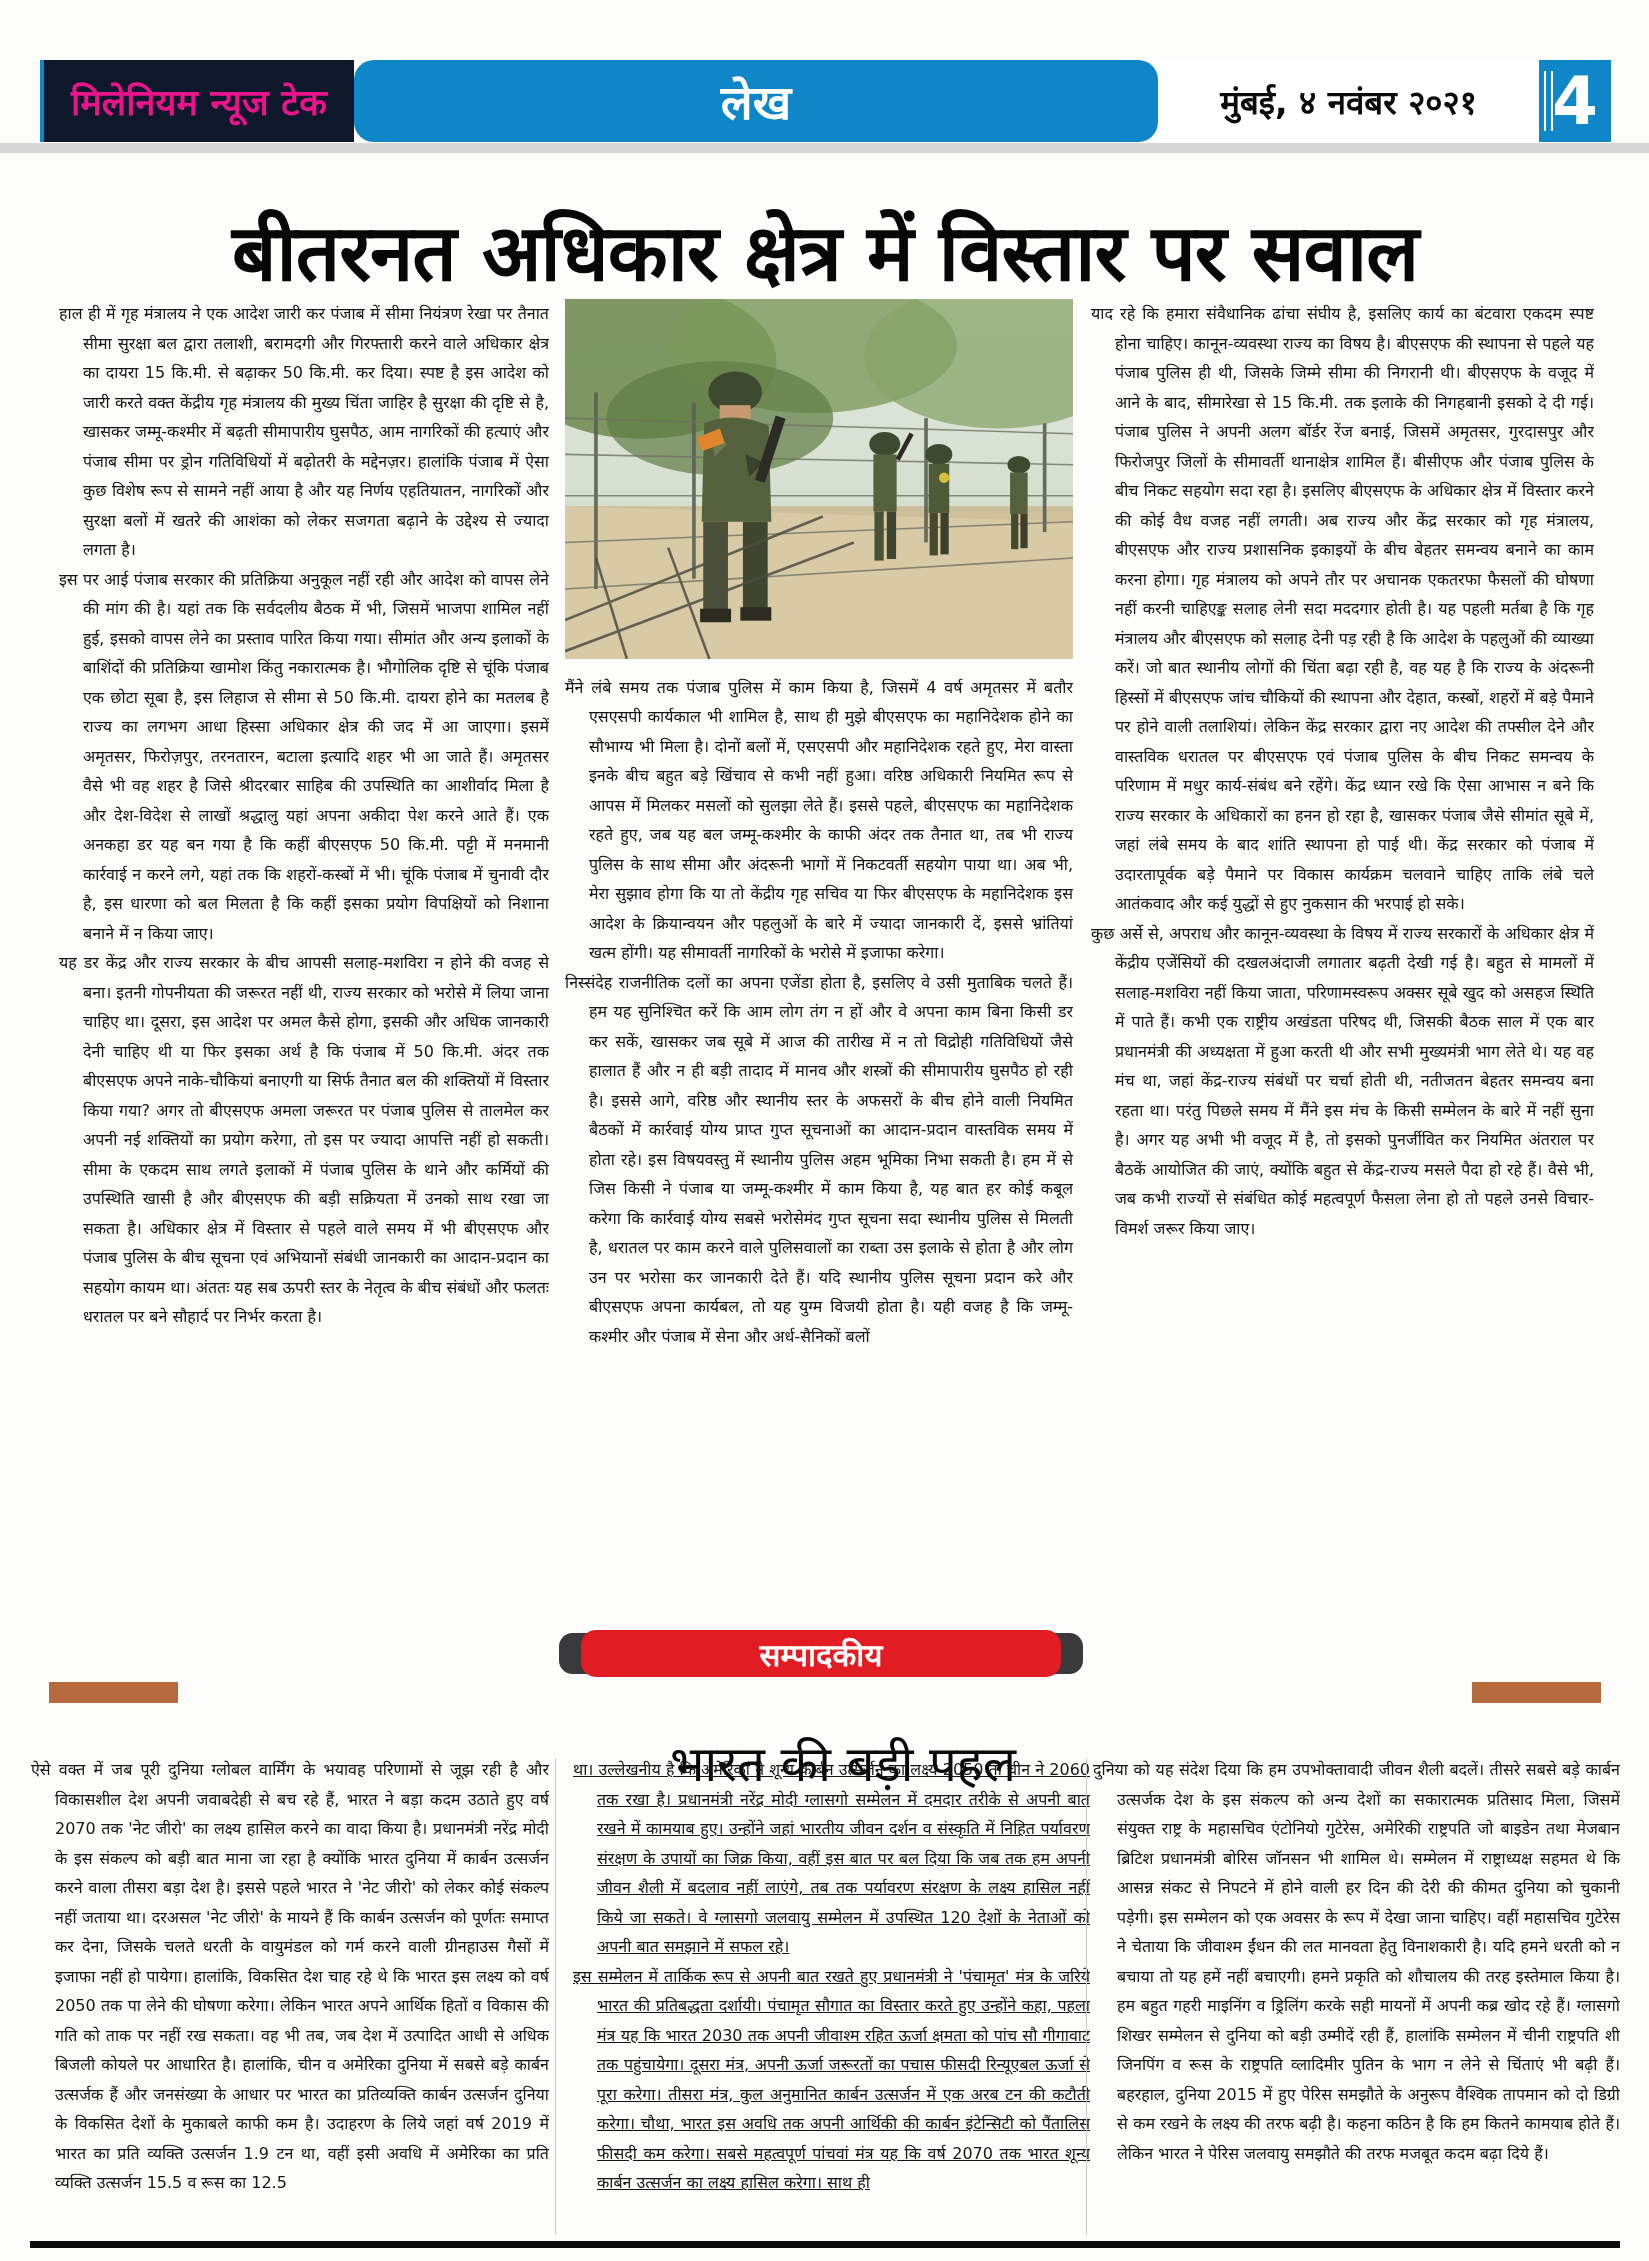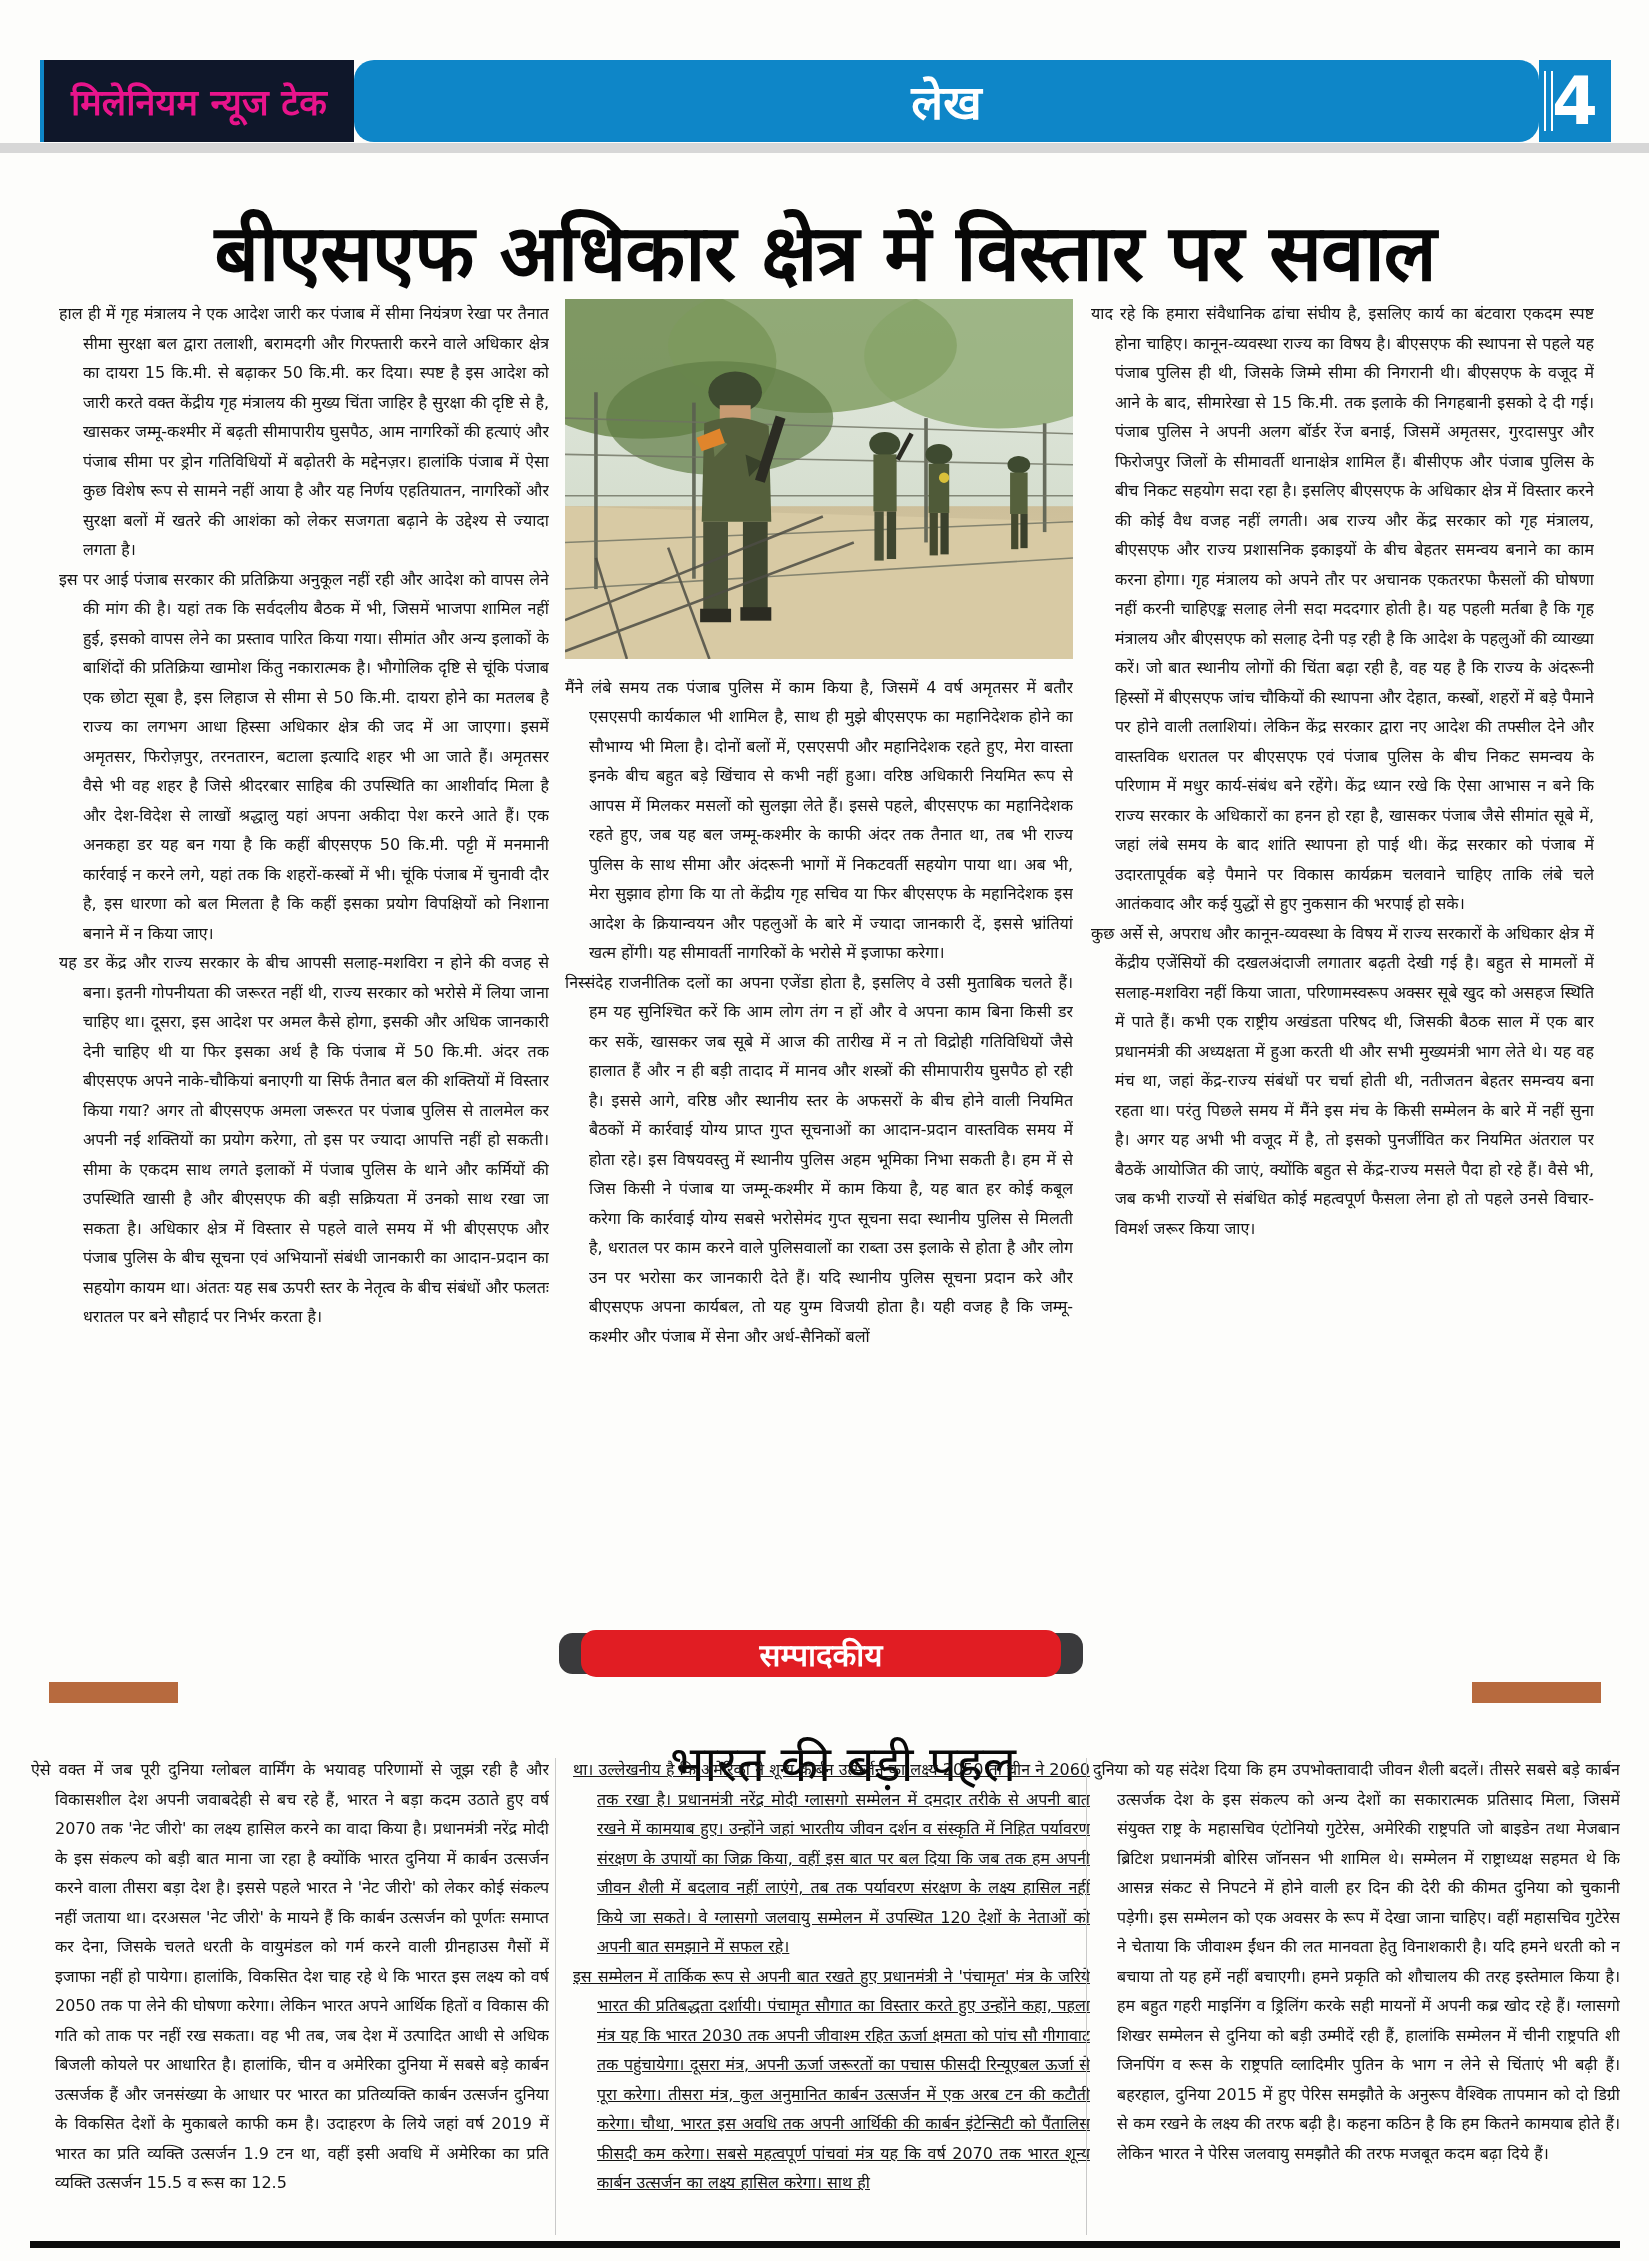--- a/index.html
+++ b/index.html
@@ -49,25 +49,26 @@
   .bottom-rule{position:absolute;left:30px;right:30px;top:2241px;height:7.2px;background:#0d0d0d;}
 </style>
 </head>
 <body>
 
 <div>
 
   <div class="header">
     <div class="masthead">मिलेनियम न्यूज टेक</div>
     <div class="section-bar">लेख</div>
+    <div class="date-box">मुंबई, ४ नवंबर २०२१</div>
     <div class="pageno">4</div>
   </div>
   <div class="header-shadow"></div>
 
-  <h1 class="headline">बीएसएफ अधिकार क्षेत्र में विस्तार पर सवाल</h1>
+  <h1 class="headline">बीतरनत अधिकार क्षेत्र में विस्तार पर सवाल</h1>
 
   <div class="col" id="col1">
     <p>हाल ही में गृह मंत्रालय ने एक आदेश जारी कर पंजाब में सीमा नियंत्रण रेखा पर तैनात सीमा सुरक्षा बल द्वारा तलाशी, बरामदगी और गिरफ्तारी करने वाले अधिकार क्षेत्र का दायरा 15 कि.मी. से बढ़ाकर 50 कि.मी. कर दिया। स्पष्ट है इस आदेश को जारी करते वक्त केंद्रीय गृह मंत्रालय की मुख्य चिंता जाहिर है सुरक्षा की दृष्टि से है, खासकर जम्मू-कश्मीर में बढ़ती सीमापारीय घुसपैठ, आम नागरिकों की हत्याएं और पंजाब सीमा पर ड्रोन गतिविधियों में बढ़ोतरी के मद्देनज़र। हालांकि पंजाब में ऐसा कुछ विशेष रूप से सामने नहीं आया है और यह निर्णय एहतियातन, नागरिकों और सुरक्षा बलों में खतरे की आशंका को लेकर सजगता बढ़ाने के उद्देश्य से ज्यादा लगता है।</p>
     <p>इस पर आई पंजाब सरकार की प्रतिक्रिया अनुकूल नहीं रही और आदेश को वापस लेने की मांग की है। यहां तक कि सर्वदलीय बैठक में भी, जिसमें भाजपा शामिल नहीं हुई, इसको वापस लेने का प्रस्ताव पारित किया गया। सीमांत और अन्य इलाकों के बाशिंदों की प्रतिक्रिया खामोश किंतु नकारात्मक है। भौगोलिक दृष्टि से चूंकि पंजाब एक छोटा सूबा है, इस लिहाज से सीमा से 50 कि.मी. दायरा होने का मतलब है राज्य का लगभग आधा हिस्सा अधिकार क्षेत्र की जद में आ जाएगा। इसमें अमृतसर, फिरोज़पुर, तरनतारन, बटाला इत्यादि शहर भी आ जाते हैं। अमृतसर वैसे भी वह शहर है जिसे श्रीदरबार साहिब की उपस्थिति का आशीर्वाद मिला है और देश-विदेश से लाखों श्रद्धालु यहां अपना अकीदा पेश करने आते हैं। एक अनकहा डर यह बन गया है कि कहीं बीएसएफ 50 कि.मी. पट्टी में मनमानी कार्रवाई न करने लगे, यहां तक कि शहरों-कस्बों में भी। चूंकि पंजाब में चुनावी दौर है, इस धारणा को बल मिलता है कि कहीं इसका प्रयोग विपक्षियों को निशाना बनाने में न किया जाए।</p>
     <p>यह डर केंद्र और राज्य सरकार के बीच आपसी सलाह-मशविरा न होने की वजह से बना। इतनी गोपनीयता की जरूरत नहीं थी, राज्य सरकार को भरोसे में लिया जाना चाहिए था। दूसरा, इस आदेश पर अमल कैसे होगा, इसकी और अधिक जानकारी देनी चाहिए थी या फिर इसका अर्थ है कि पंजाब में 50 कि.मी. अंदर तक बीएसएफ अपने नाके-चौकियां बनाएगी या सिर्फ तैनात बल की शक्तियों में विस्तार किया गया? अगर तो बीएसएफ अमला जरूरत पर पंजाब पुलिस से तालमेल कर अपनी नई शक्तियों का प्रयोग करेगा, तो इस पर ज्यादा आपत्ति नहीं हो सकती। सीमा के एकदम साथ लगते इलाकों में पंजाब पुलिस के थाने और कर्मियों की उपस्थिति खासी है और बीएसएफ की बड़ी सक्रियता में उनको साथ रखा जा सकता है। अधिकार क्षेत्र में विस्तार से पहले वाले समय में भी बीएसएफ और पंजाब पुलिस के बीच सूचना एवं अभियानों संबंधी जानकारी का आदान-प्रदान का सहयोग कायम था। अंततः यह सब ऊपरी स्तर के नेतृत्व के बीच संबंधों और फलतः धरातल पर बने सौहार्द पर निर्भर करता है।</p>
   </div>
 
   <div class="col" id="col2">
     <svg class="photo" viewBox="0 0 985 695" preserveAspectRatio="none">
       <defs>

